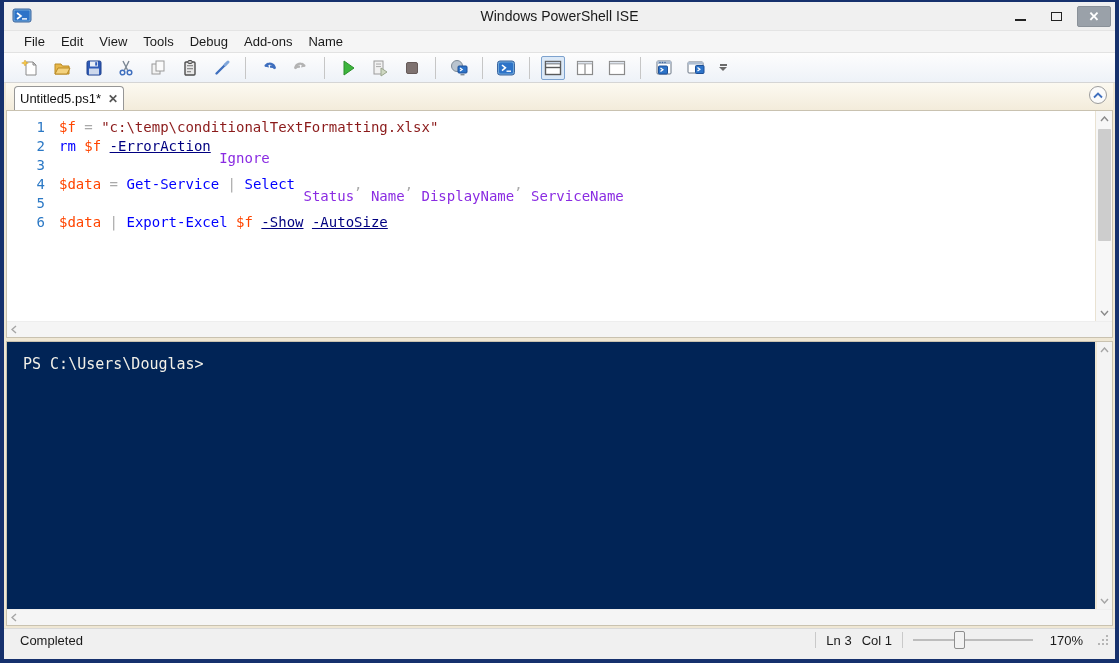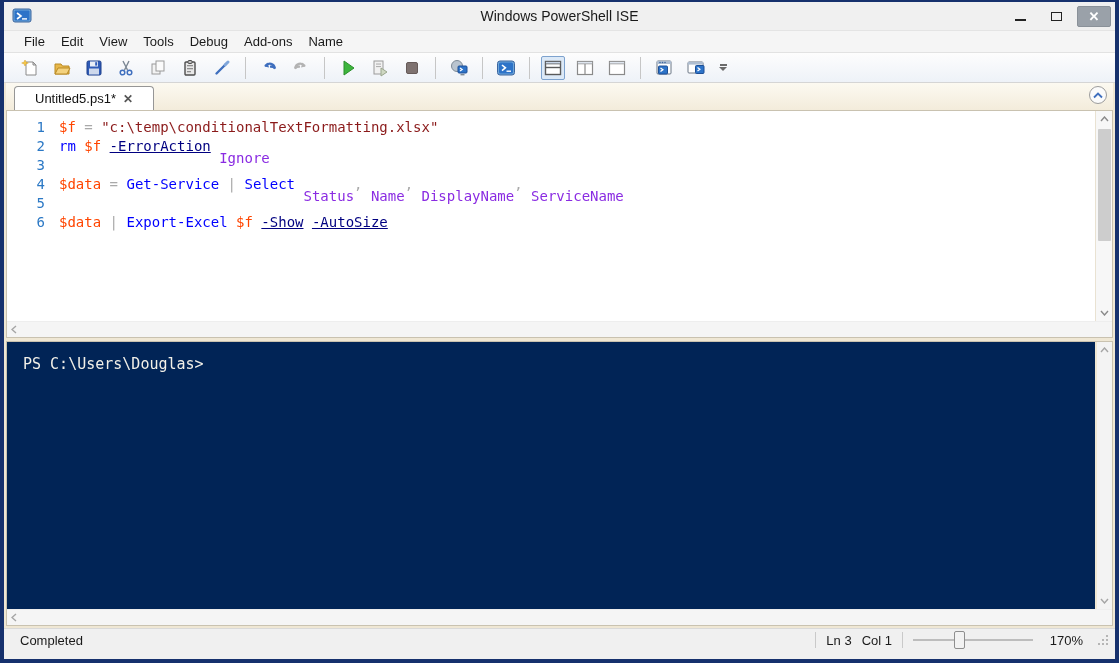--- a/index.html
+++ b/index.html
@@ -34,21 +34,21 @@
   .tbtn.selected { border:1px solid #7da2ce; background:#dce9f7; }
   .tsep { width:1px; height:22px; background:#c6c6c6; margin:0 3px; flex:none; }
   .overflow-btn { width:14px; height:24px; display:flex; flex-direction:column; align-items:center; justify-content:center; gap:1px; }
   .overflow-btn .bar { width:7px; height:2px; background:#6b6b6b; }
   .overflow-btn .car { width:0; height:0; border-left:4px solid transparent; border-right:4px solid transparent; border-top:4px solid #6b6b6b; }
 
   
   .client { flex:1; background:#efe7d4; padding:0 2px 2px 2px; display:flex; flex-direction:column; min-height:0; }
 
   .tabstrip { height:27px; background:linear-gradient(#fcf9f1,#f3ecdb); display:flex; align-items:flex-end; position:relative; flex:none; }
-  .tab { margin-left:8px; height:24px; background:#fff; border:1px solid #969696; border-bottom:none; border-radius:4px 4px 0 0; display:flex; align-items:center; padding:0 20px; gap:7px; font-size:13px; color:#111; }
+  .tab { margin-left:8px; height:24px; background:#fff; border:1px solid #969696; border-bottom:none; border-radius:4px 4px 0 0; display:flex; align-items:center; padding:0 5px; gap:7px; font-size:13px; color:#111; }
   .tab-close { color:#555; font-size:12px; font-weight:bold; cursor:default; }
   .collapse-btn { position:absolute; right:6px; top:3px; width:18px; height:18px; border:1px solid #9c9c9c; border-radius:50%; background:#fbfbfb; display:flex; align-items:center; justify-content:center; }
 
   .editor-wrap { flex:none; display:flex; flex-direction:column; background:#fff; border:1px solid #c9c2b0; }
   .editor-row { display:flex; height:210px; }
   .code-area { flex:1; padding-top:7px; overflow:hidden; font-family:"DejaVu Sans Mono", monospace; font-size:14px; }
   .code-line { display:flex; height:19px; line-height:19px; white-space:pre; }
   .line-num { width:52px; text-align:right; padding-right:14px; color:#2b78c5; flex:none; }
   .tok-var { color:#ff4500; } .tok-op { color:#a9a9a9; } .tok-str { color:#8b1a1a; }
   .tok-cmd { color:#0000ff; } .tok-param { color:#000080;text-decoration:underline; } .tok-arg { color:#8a2be2;margin-top:12px; } .tok-plain { color:#000; }

